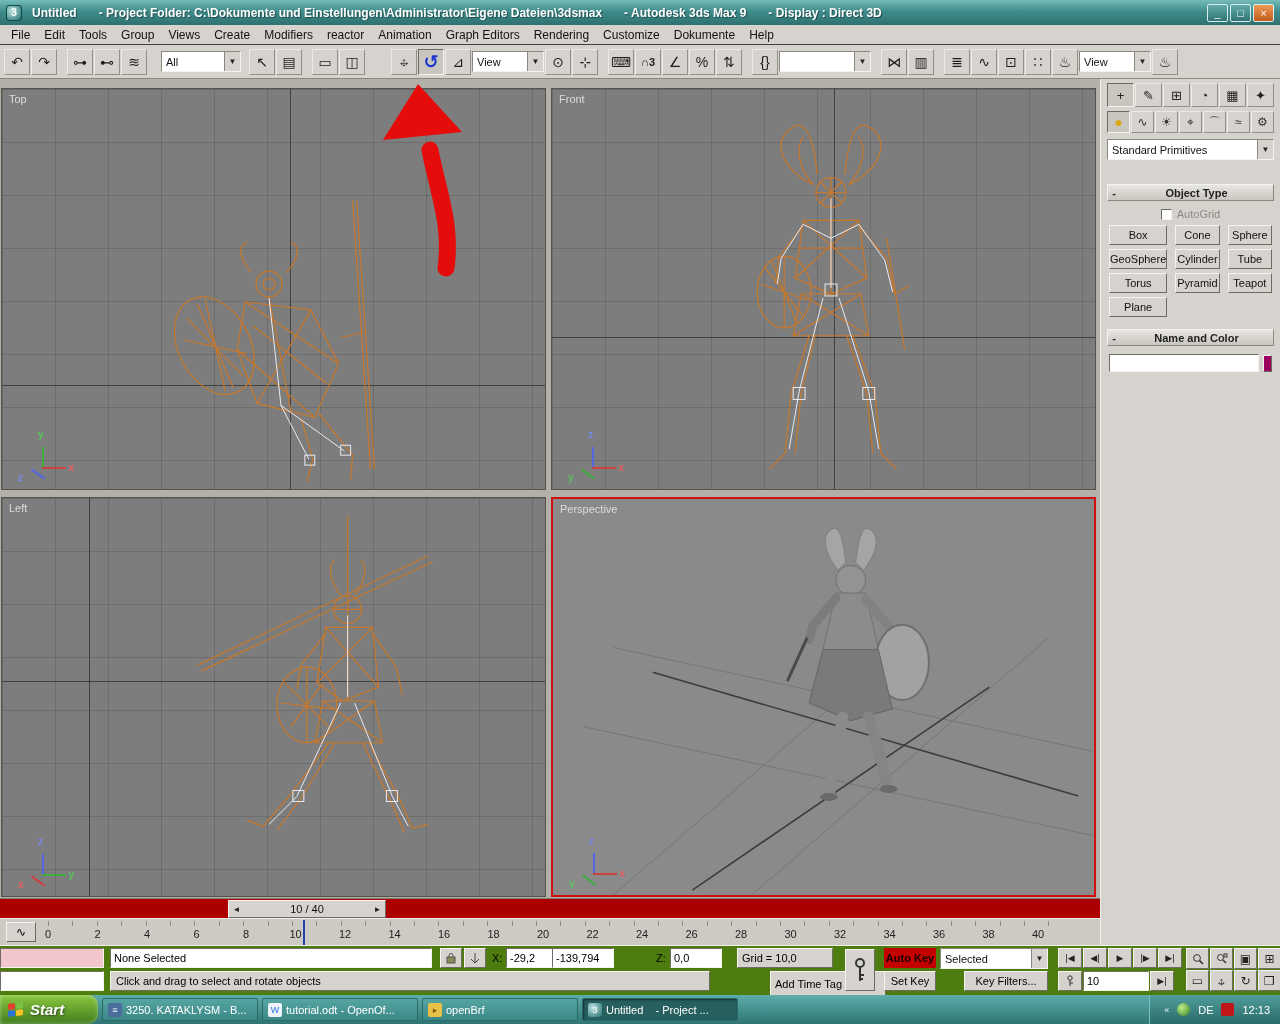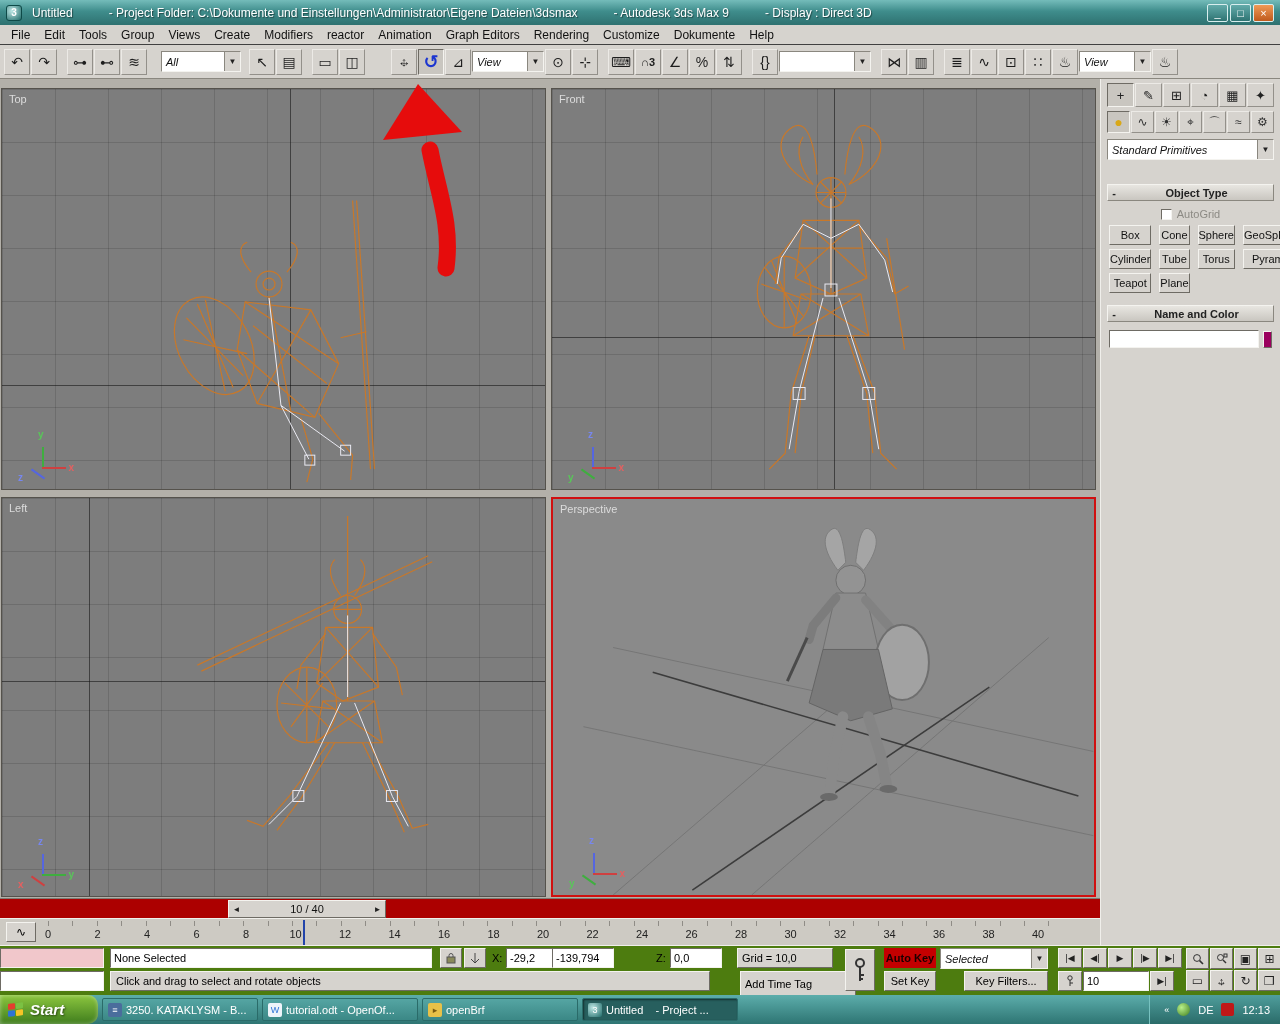--- a/index.html
+++ b/index.html
@@ -4,41 +4,41 @@
 <style>
   *{margin:0;padding:0;box-sizing:border-box;font-family:"Liberation Sans","DejaVu Sans",sans-serif;}
   html,body{width:1280px;height:1024px;overflow:hidden;background:#d6d3ce;}
   #screen{position:relative;width:1280px;height:1024px;}
 
   
   .titlebar{position:absolute;left:0;top:0;width:1280px;height:25px;display:flex;align-items:center;gap:10px;
     padding:0 6px;background:linear-gradient(180deg,#74bcba 0%,#3f8d8c 45%,#2e7170 100%);color:#fff;}
   .titlebar .app-icon{width:16px;height:16px;border-radius:3px;background:radial-gradient(circle at 35% 35%,#bfe8e6,#1f6a68);
     border:1px solid #0e4a48;color:#fff;font-size:10px;font-weight:bold;display:flex;align-items:center;justify-content:center;flex:0 0 auto;}
-  .title-text{flex:1;display:flex;gap:36px;font-size:12px;font-weight:normal;text-shadow:1px 1px 1px rgba(0,0,0,.45);white-space:nowrap;overflow:hidden;}
+  .title-text{flex:1;display:flex;gap:22px;font-size:12px;font-weight:bold;text-shadow:1px 1px 1px rgba(0,0,0,.45);white-space:nowrap;overflow:hidden;}
   .winbtns{display:flex;gap:2px;}
   .winbtn{width:21px;height:18px;display:flex;align-items:center;justify-content:center;font-size:11px;color:#fff;
     border:1px solid #d8eeee;border-radius:2px;background:linear-gradient(180deg,#63abaa,#2f7473);}
   .winbtn.close{background:linear-gradient(180deg,#ef9a56,#c05a1d);}
 
   
   .menubar{position:absolute;left:0;top:25px;width:1280px;height:20px;background:#d6d3ce;border-bottom:1px solid #404040;
     display:flex;align-items:center;padding:0 4px;}
   .menu-item{font-size:12px;color:#111;padding:1px 7px;}
 
   
   .toolbar{position:absolute;left:0;top:45px;width:1280px;height:34px;background:#d6d3ce;border-bottom:1px solid #8a877f;
     display:flex;align-items:center;padding:0 4px;column-gap:1px;}
   .tb-btn{width:26px;height:26px;flex:0 0 auto;display:flex;align-items:center;justify-content:center;font-size:14px;color:#1d1d1d;
     background:#d6d3ce;border:1px solid;border-color:#eceae6 #93908a #93908a #eceae6;}
   .tb-btn.active{border-color:#6e6b64 #f4f3ef #f4f3ef #6e6b64;background:#c9c6c0;}
   .tb-btn.active .glyph{color:#1b35d0;font-weight:bold;font-size:18px;}
   .tb-sep{height:26px;flex:0 0 auto;}
   .dd{height:21px;flex:0 0 auto;background:#fff;border:1px solid;border-color:#8a877f #f4f3ef #f4f3ef #8a877f;display:flex;align-items:center;}
-  .dd-val{flex:1;padding:0 4px;font-size:11px;white-space:nowrap;overflow:hidden;color:#111;font-style:italic;}
+  .dd-val{flex:1;padding:0 4px;font-size:11px;white-space:nowrap;overflow:hidden;color:#111;}
   .dd-btn{width:16px;height:100%;background:#d6d3ce;border-left:1px solid #8a877f;display:flex;align-items:center;justify-content:center;font-size:8px;color:#222;}
   .overlap{position:relative;width:18px;height:18px;}
   .overlap span{position:absolute;inset:0;display:flex;align-items:center;justify-content:center;font-size:13px;}
   .snaplabel{font-size:11px;font-weight:bold;}
 
   
   .workspace{position:absolute;left:0;top:79px;width:1100px;height:1017px;background:#b3b0a9;}
   .viewport{position:absolute;background:#7d7d7d;overflow:hidden;border:1px solid #55524c;}
   .viewport.gridbg{background-image:
       linear-gradient(to right, rgba(0,0,0,.13) 1px, transparent 1px),
@@ -78,21 +78,21 @@
   .cp-cat{width:23px;height:22px;display:flex;align-items:center;justify-content:center;font-size:12px;
     border:1px solid;border-color:#eceae6 #93908a #93908a #eceae6;background:#d6d3ce;color:#333;}
   .cp-cat.active{border-color:#6e6b64 #f4f3ef #f4f3ef #6e6b64;background:#c9c6c0;color:#d9a818;font-size:14px;}
   .cp-dd{margin:2px 0 24px 0;}
   .rollout{height:17px;margin:4px 0;background:linear-gradient(180deg,#e8e6e1,#c9c6c0);border:1px solid;border-color:#f4f3ef #8a877f #8a877f #f4f3ef;
     display:flex;align-items:center;font-size:11px;font-weight:bold;color:#222;}
   .ro-minus{width:12px;text-align:center;font-weight:bold;}
   .ro-title{flex:1;text-align:center;}
   .autogrid{display:flex;align-items:center;gap:5px;justify-content:center;height:18px;font-size:11px;color:#8c8a84;}
   .cb{width:11px;height:11px;background:#fff;border:1px solid;border-color:#6e6b64 #f4f3ef #f4f3ef #6e6b64;}
-  .obj-grid{display:grid;grid-template-columns:1fr 1fr 1fr 1fr;gap:4px 8px;padding:2px 2px 8px 2px;}
+  .obj-grid{display:grid;grid-template-columns:1fr 1fr 1fr;gap:4px 8px;padding:2px 2px 8px 2px;}
   .obj-btn{height:20px;font-size:11px;color:#111;background:#d6d3ce;border:1px solid;border-color:#f4f3ef #6e6b64 #6e6b64 #f4f3ef;}
   .namerow{display:flex;gap:4px;align-items:center;padding:4px 2px;}
   .name-input{flex:1;height:18px;border:1px solid;border-color:#6e6b64 #f4f3ef #f4f3ef #6e6b64;background:#fff;font-size:11px;padding:0 3px;}
   .swatch{width:17px;height:17px;background:#9b005e;border:1px solid;border-color:#f4f3ef #6e6b64 #6e6b64 #f4f3ef;}
 
   
   .timeslider{position:absolute;left:0;top:898px;width:1100px;height:20px;background:#ac0000;border-top:1px solid #7d7a74;}
   .ts-thumb{position:absolute;left:228px;top:1px;width:158px;height:18px;background:#d6d3ce;border:1px solid;
     border-color:#f4f3ef #6e6b64 #6e6b64 #f4f3ef;display:flex;align-items:center;}
   .ts-arrow{width:15px;height:100%;display:flex;align-items:center;justify-content:center;font-size:8px;color:#222;}
@@ -594,21 +594,21 @@
         <input value="-139,794" style="">
       </div>
     <span class="sb row1" style="left:656px">Z:</span>
     <div class="sb sunk row1" style="left:670px;width:52px">
         <input value="0,0" style="">
       </div>
 
     <div class="sb rais row1" style="left:737px;width:96px;padding:0 4px">
         <span>Grid = 10,0</span>
       </div>
-    <div class="sb rais row2" style="left:740px;width:116px;padding:12px 4px">
+    <div class="sb rais row2" style="left:770px;width:116px;padding:12px 4px">
         <span>Add Time Tag</span>
       </div>
 
     <div class="rais" style="position:absolute;left:845px;top:3px;width:30px;height:42px;display:flex;align-items:center;justify-content:center">
       <svg width="16" height="26" viewBox="0 0 16 26">
           <circle cx="8" cy="6" r="4" fill="none" stroke="#333" stroke-width="2"></circle>
           <path d="M8 10 V24 M8 18 H12 M8 22 H11" stroke="#333" stroke-width="2" fill="none"></path>
         </svg>
     </div>
 

